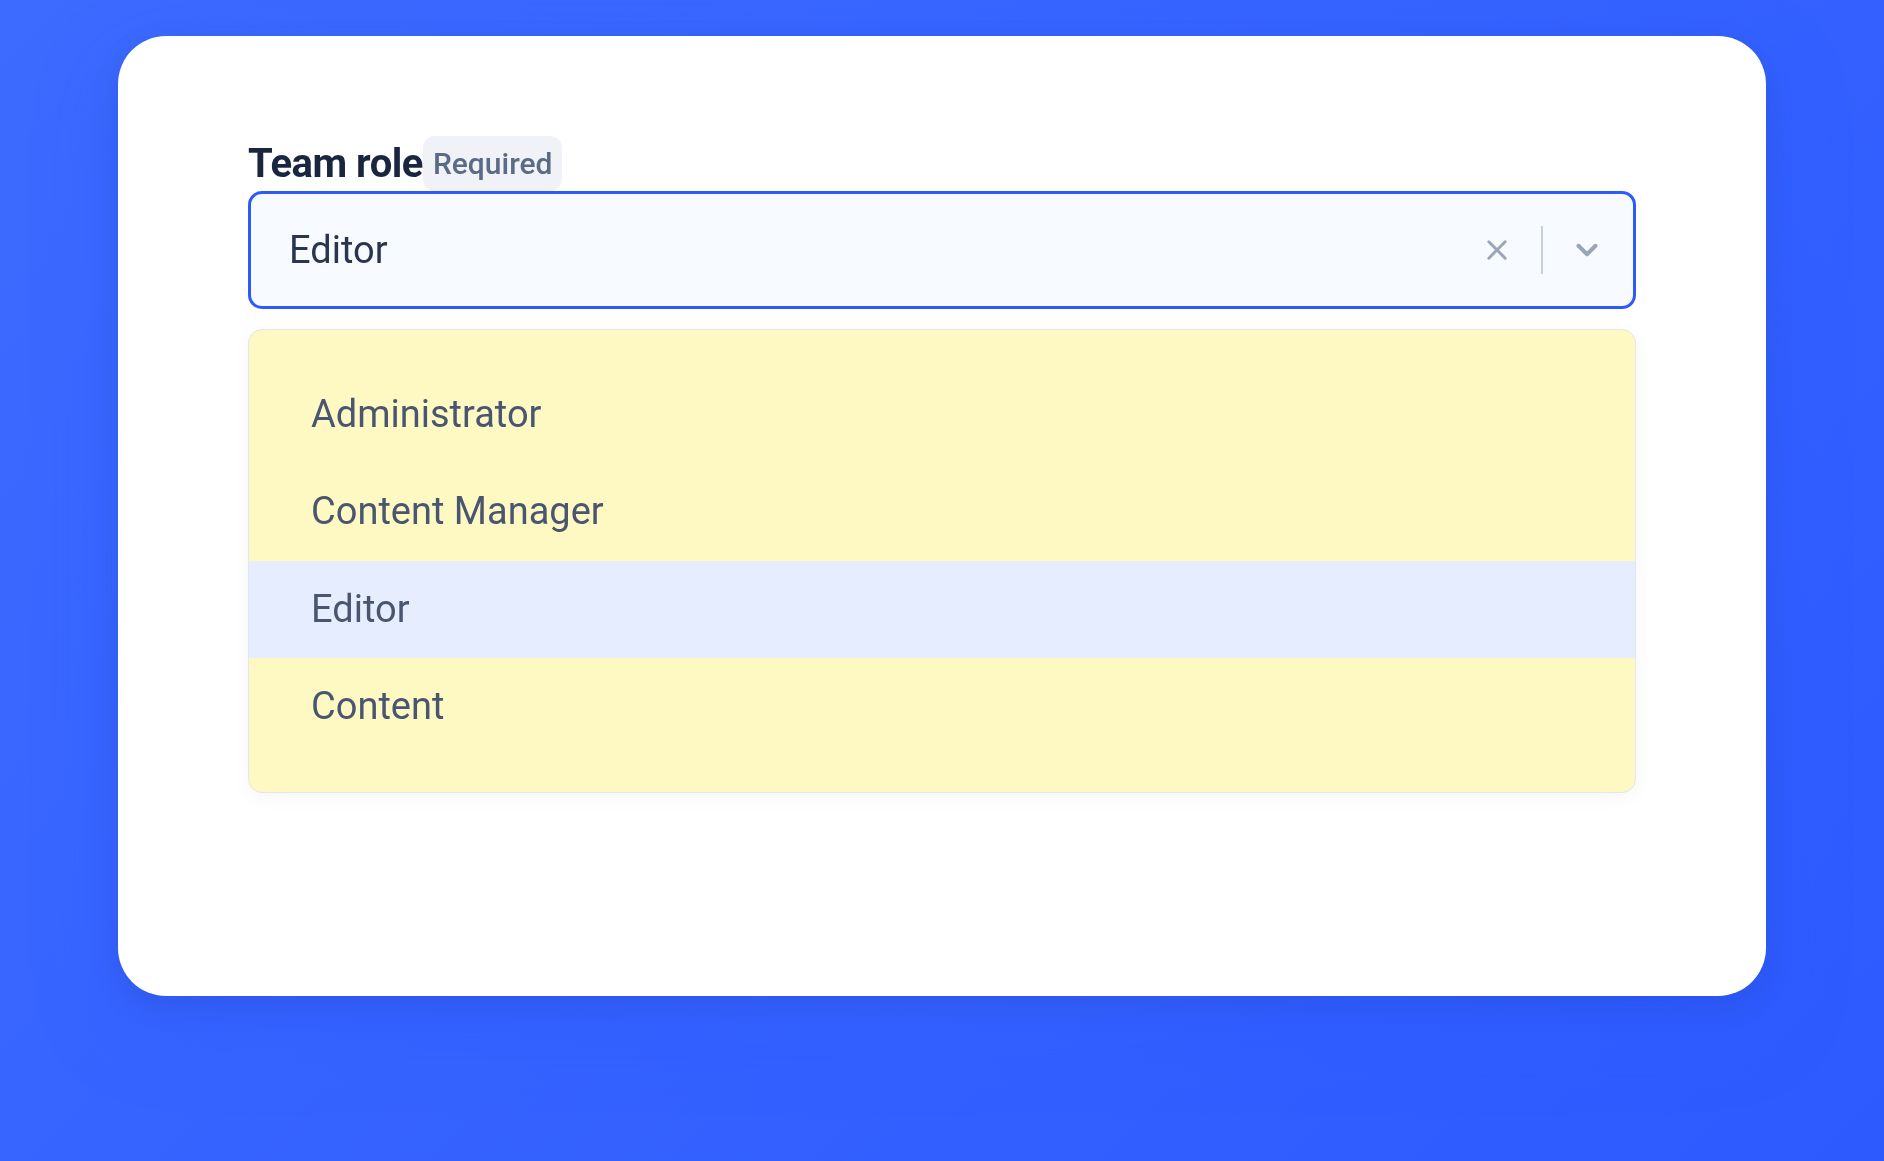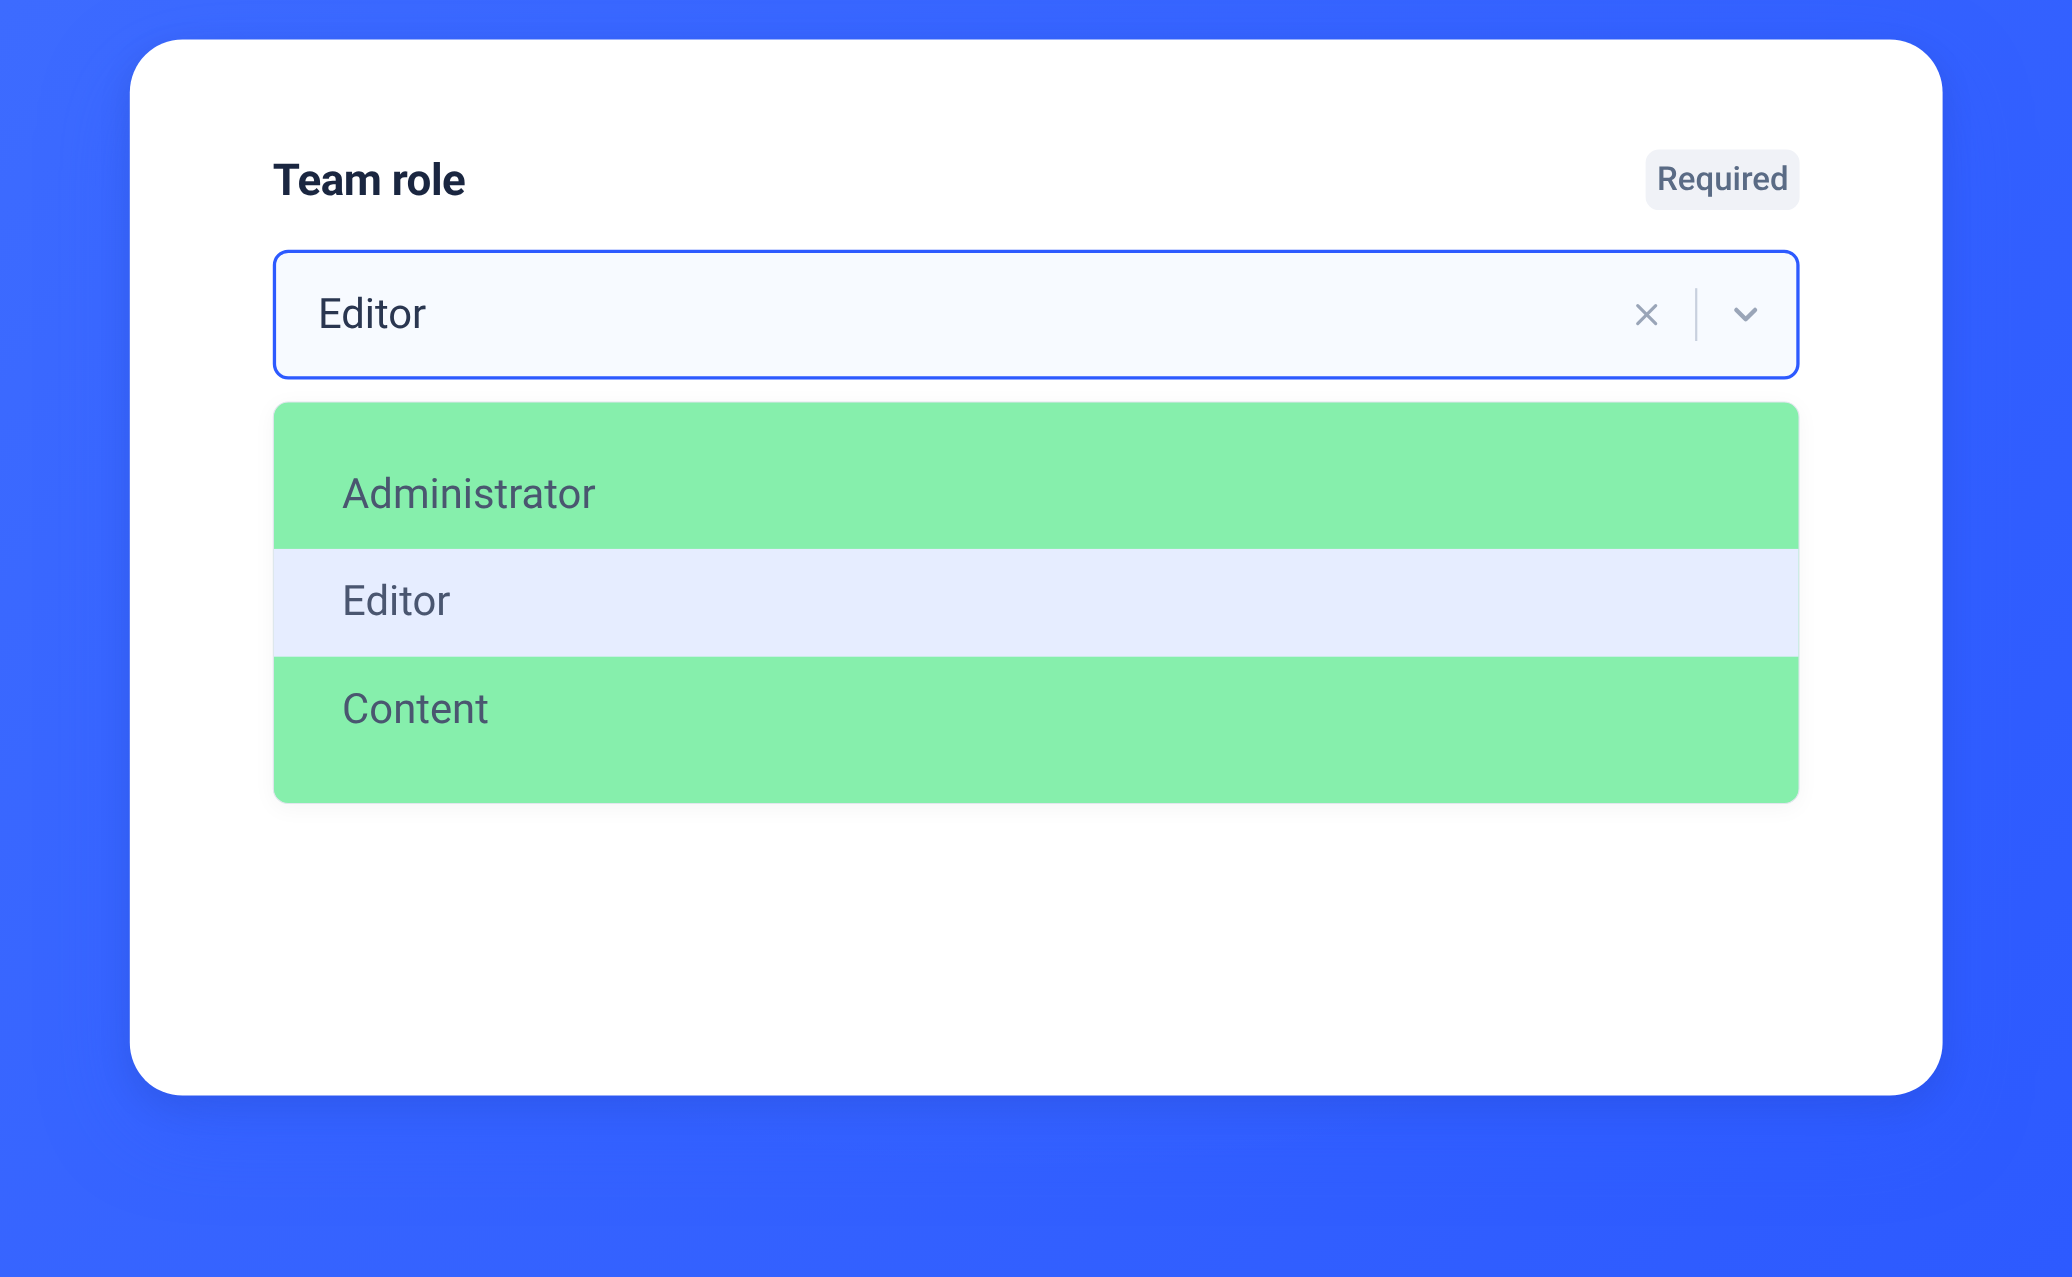--- a/index.html
+++ b/index.html
@@ -42,23 +42,21 @@
       width: 1648px;
       height: 960px;
       background: #ffffff;
       border-radius: 48px;
       box-shadow: 0 30px 80px rgba(45, 90, 255, 0.4), 0 10px 30px rgba(0,0,0,0.1);
       padding: 100px 130px;
     }
 
     .field-header {
       display: flex;
-      justify-content: space-between;
-      align-items: center;
-      margin-bottom: 36px;
+      align-items: center;
     }
 
     .field-label {
       font-size: 40px;
       font-weight: 700;
       color: #1a2640;
       letter-spacing: -0.5px;
     }
 
     .required-badge {
@@ -122,21 +120,21 @@
       justify-content: center;
       cursor: pointer;
       color: #9aa5b8;
     }
 
     .dropdown-menu {
       position: absolute;
       top: 138px;
       left: 0;
       width: 100%;
-      background: #86efac;
+      background: #fef9c3;
       border: 1.5px solid #e2e6ee;
       border-radius: 14px;
       padding: 36px 0;
       box-shadow: 0 4px 20px rgba(0,0,0,0.04);
     }
 
     .dropdown-option {
       padding: 24px 62px;
       font-size: 38px;
       font-weight: 400;
@@ -186,19 +184,20 @@
             <svg width="34" height="34" viewBox="0 0 24 24" fill="none" stroke="currentColor" stroke-width="2.8" stroke-linecap="round" stroke-linejoin="round">
               <polyline points="6 9 12 15 18 9"></polyline>
             </svg>
           </span>
         </div>
       </div>
     </div>
 
     <div class="dropdown-menu">
       <div class="dropdown-option">Administrator</div>
+      <div class="dropdown-option">Content Manager</div>
       <div class="dropdown-option selected">Editor</div>
       <div class="dropdown-option">Content</div>
     </div>
 
   </div>
 
 </div>
 
 </body></html>

